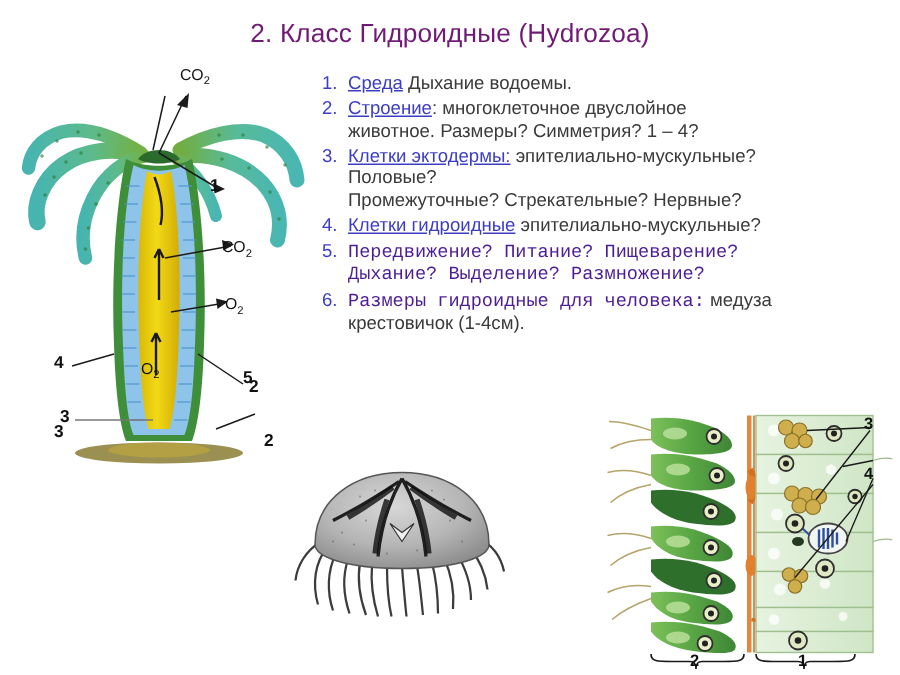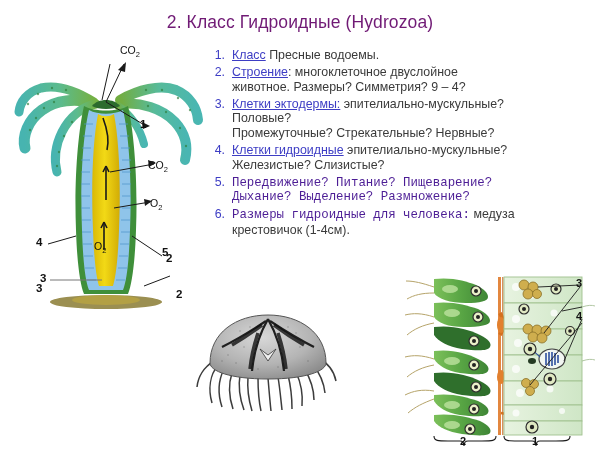--- a/index.html
+++ b/index.html
@@ -78,46 +78,45 @@
 
 <div class="slide">
 
   <div id="slide-title">2. Класс Гидроидные (Hydrozoa)</div>
 
   <div id="content-list">
 
     <div class="li">
       <span class="li-num">1.</span>
       <span class="li-body">
-        <span class="kw">Класс</span><span class="rest"> Пресные водоемы.</span>
+        <span class="kw">Среда</span><span class="rest"> Дыхание водоемы.</span>
       </span>
     </div>
 
     <div class="li">
       <span class="li-num">2.</span>
       <span class="li-body">
         <span class="kw">Строение</span><span class="rest">: многоклеточное двуслойное</span>
-        <span class="rest li-line2">животное. Размеры? Симметрия?    9 – 4?</span>
+        <span class="rest li-line2">животное. Размеры? Симметрия?    1 – 4?</span>
       </span>
     </div>
 
     <div class="li">
       <span class="li-num">3.</span>
       <span class="li-body">
         <span class="kw">Клетки эктодермы:</span><span class="rest"> эпителиально-мускульные?</span>
         <span class="rest li-line2">Половые?</span>
         <span class="rest li-line2">Промежуточные? Стрекательные? Нервные?</span>
       </span>
     </div>
 
     <div class="li">
       <span class="li-num">4.</span>
       <span class="li-body">
         <span class="kw">Клетки гидроидные</span><span class="rest">  эпителиально-мускульные?</span>
-        <span class="rest li-line2">Железистые? Слизистые?</span>
       </span>
     </div>
 
     <div class="li">
       <span class="li-num">5.</span>
       <span class="li-body">
         <span class="blue">Передвижение? Питание? Пищеварение?</span>
         <span class="blue li-line2">Дыхание? Выделение? Размножение?</span>
       </span>
     </div>

